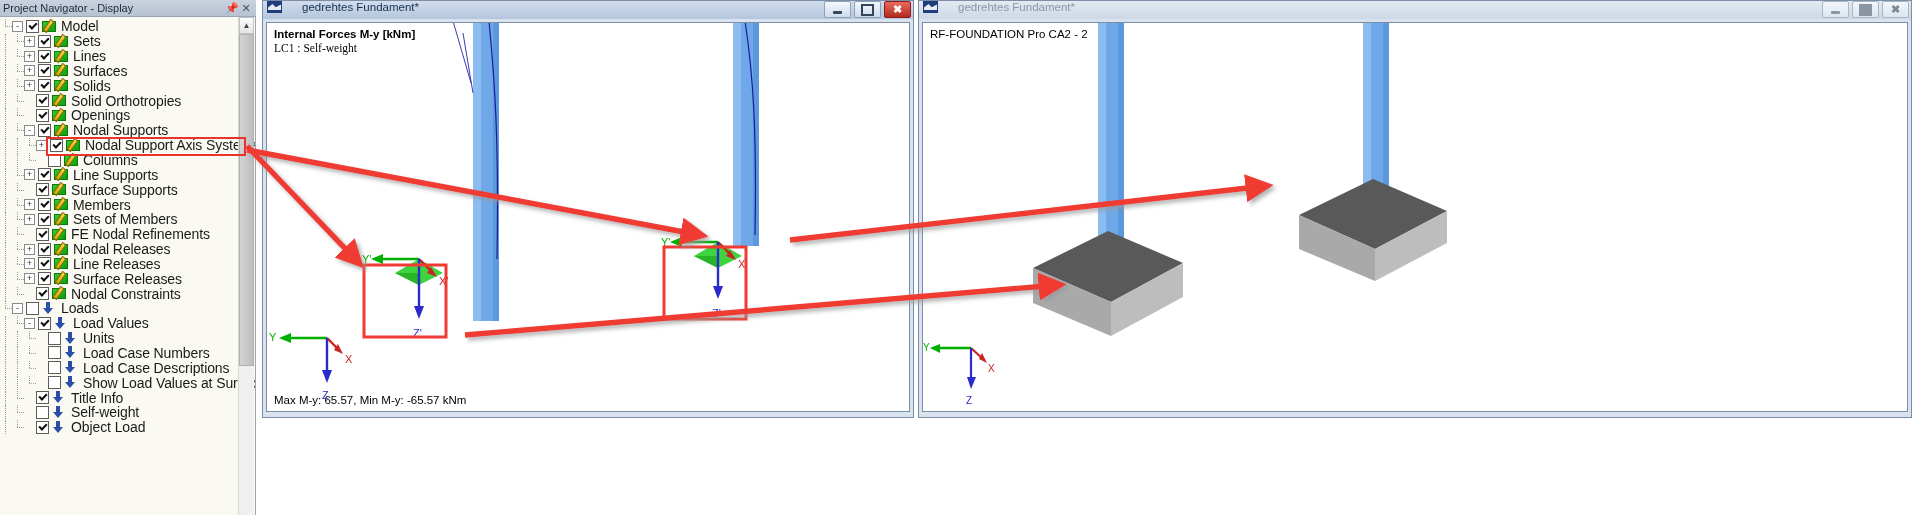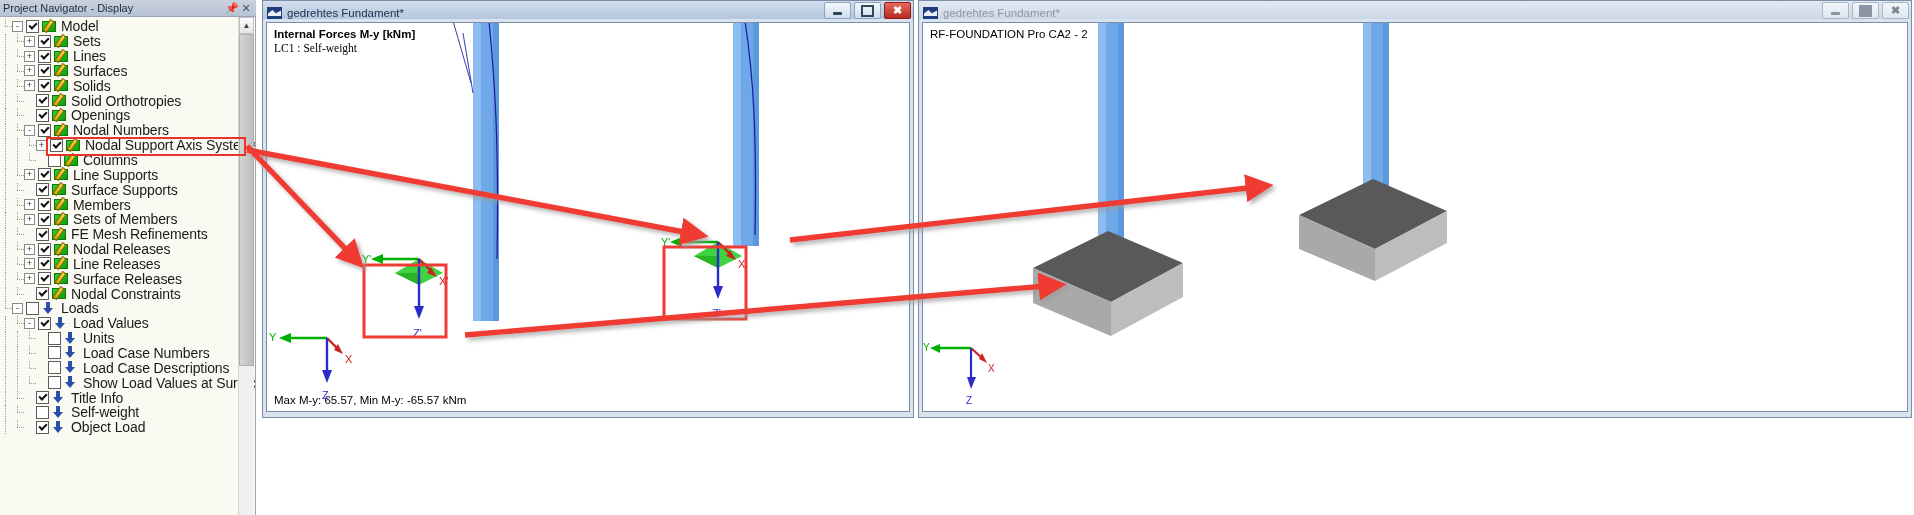--- a/index.html
+++ b/index.html
@@ -39,22 +39,22 @@
       border-left:5px solid transparent;border-right:5px solid transparent;border-top:6px solid #2b4fa8;}
   .highlight{position:absolute;left:46px;top:137px;width:196px;height:15px;border:2px solid #e8342a;z-index:5;pointer-events:none;}
   #nav-scroll{position:absolute;right:1px;top:0;width:15px;bottom:0;background:#f0f0f0;border-left:1px solid #d6d6d6;}
   #nav-scroll .up{height:15px;background:linear-gradient(#fdfdfd,#e4e4e4);border:1px solid #c2c2c2;
       display:flex;align-items:center;justify-content:center;font-size:8px;color:#444;}
   #nav-scroll .thumb{position:absolute;top:17px;left:0;right:0;height:330px;
       background:linear-gradient(90deg,#d4d4d4,#bdbdbd);border:1px solid #b0b0b0;}
 
   
   .win{position:absolute;top:0;background:#d9e3ef;border:1px solid #7b8ea5;box-sizing:border-box;}
-  .win-title{height:18px;display:flex;align-items:flex-end;padding:0 2px 0 4px;
-      background:linear-gradient(#d2dded,#b4c6dd);}
+  .win-title{height:18px;display:flex;align-items:flex-start;padding:0 2px 0 4px;
+      background:linear-gradient(#d2dded,#b4c6dd);gap:15px;}
   .win.inactive .win-title{background:linear-gradient(#e2e9f2,#cdd8e6);}
   .win-title .app-ic{width:15px;height:12px;margin-right:5px;flex:none;position:relative;}
   .win-title .app-ic:before{content:"";position:absolute;inset:0;background:#1f3d7a;}
   .win-title .app-ic:after{content:"";position:absolute;left:1px;top:3px;width:13px;height:6px;
       background:#fff;clip-path:polygon(0 60%,35% 0,60% 55%,100% 10%,100% 100%,0 100%);opacity:.9;}
   .win-title .cap{font-size:11.5px;color:#16304f;flex:1;white-space:nowrap;}
   .win.inactive .win-title .cap{color:#8a97a8;}
   .wbtns{display:flex;gap:3px;align-items:center;}
   .wb{width:25px;height:15px;border:1px solid #8fa2b8;border-radius:2px;
       background:linear-gradient(#f4f8fc,#cfdced);display:flex;align-items:center;justify-content:center;}
@@ -137,21 +137,21 @@
           <span class="cb on"></span>
           <span class="ic pen"></span>
           <span class="lbl">Openings</span>
         </div>
         <div class="row">
           <span class="dots"></span>
           <span class="dots elbow"></span>
           <span class="exp">-</span>
           <span class="cb on"></span>
           <span class="ic pen"></span>
-          <span class="lbl">Nodal Numbers</span>
+          <span class="lbl">Nodal Supports</span>
         </div>
         <div class="row">
           <span class="dots"></span>
           <span class="dots"></span>
           <span class="dots elbow"></span>
           <span class="exp">+</span>
           <span class="cb on"></span>
           <span class="ic pen"></span>
           <span class="lbl">Nodal Support Axis Systems X',Y',Z'</span>
         </div>
@@ -195,21 +195,21 @@
           <span class="cb on"></span>
           <span class="ic pen"></span>
           <span class="lbl">Sets of Members</span>
         </div>
         <div class="row">
           <span class="dots"></span>
           <span class="dots elbow"></span>
           <span class="exp none"></span>
           <span class="cb on"></span>
           <span class="ic pen"></span>
-          <span class="lbl">FE Mesh Refinements</span>
+          <span class="lbl">FE Nodal Refinements</span>
         </div>
         <div class="row">
           <span class="dots"></span>
           <span class="dots elbow"></span>
           <span class="exp">+</span>
           <span class="cb on"></span>
           <span class="ic pen"></span>
           <span class="lbl">Nodal Releases</span>
         </div>
         <div class="row">

